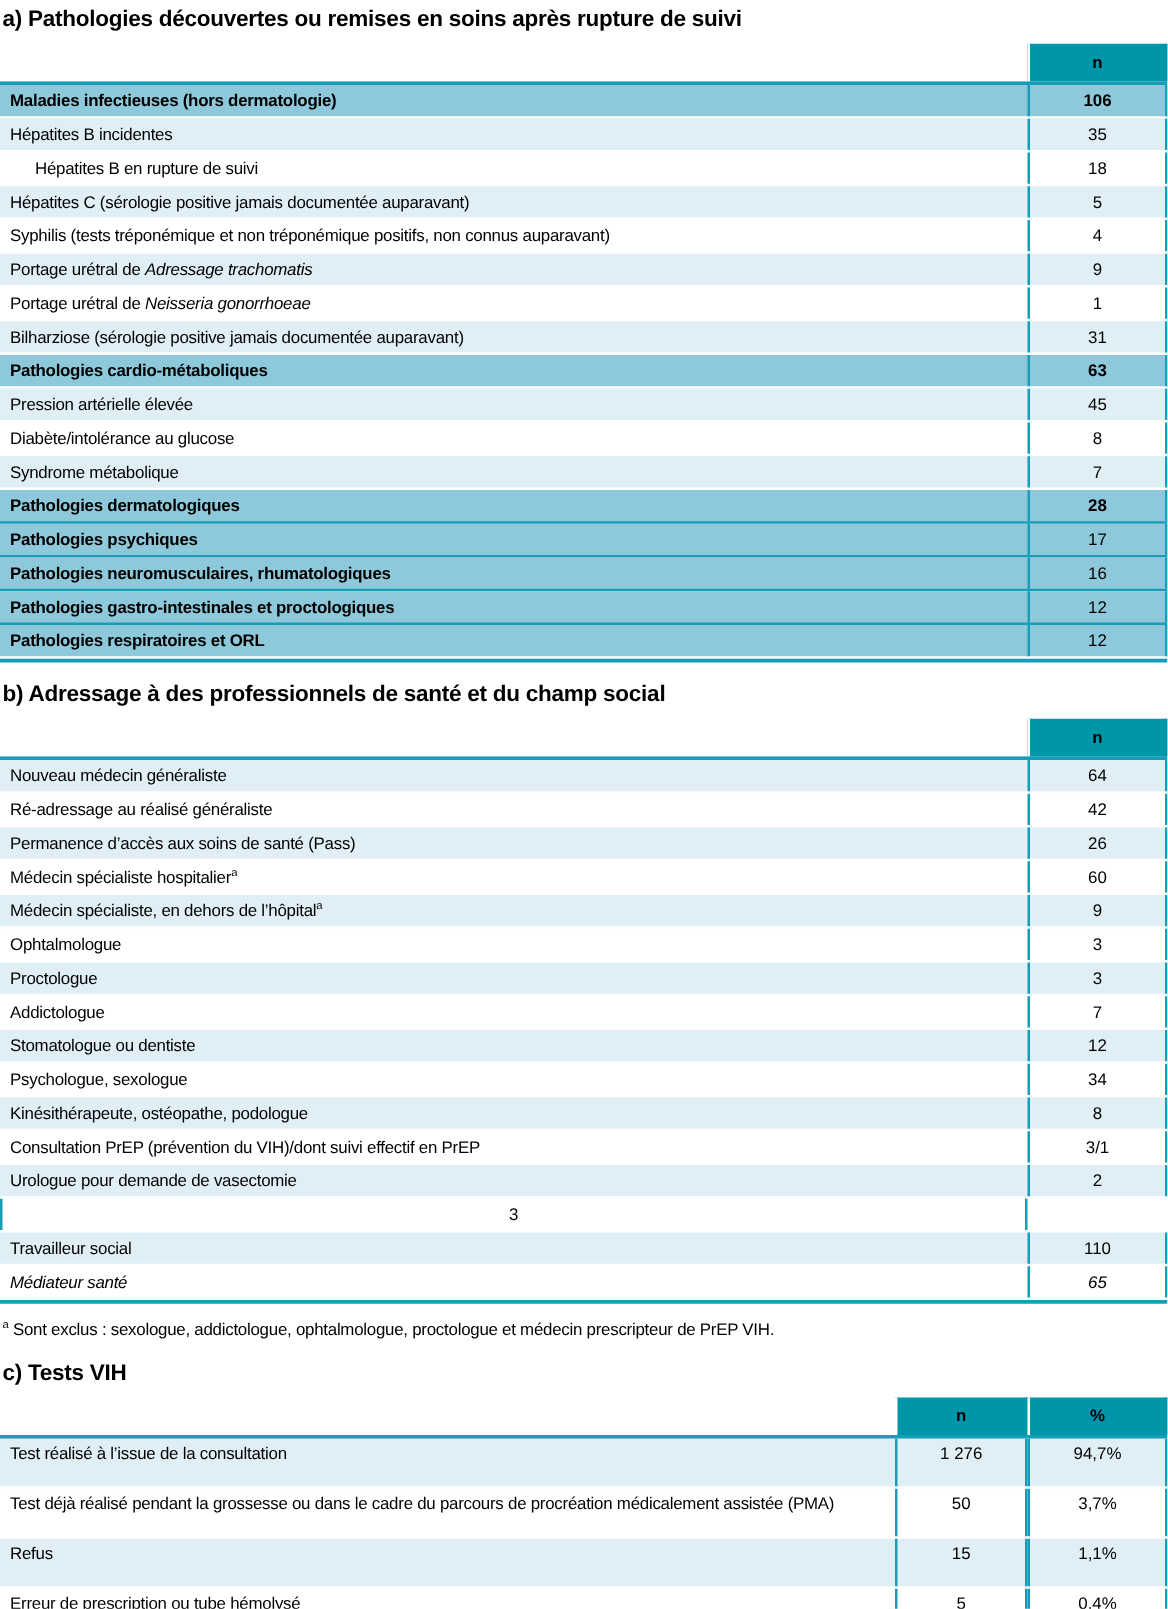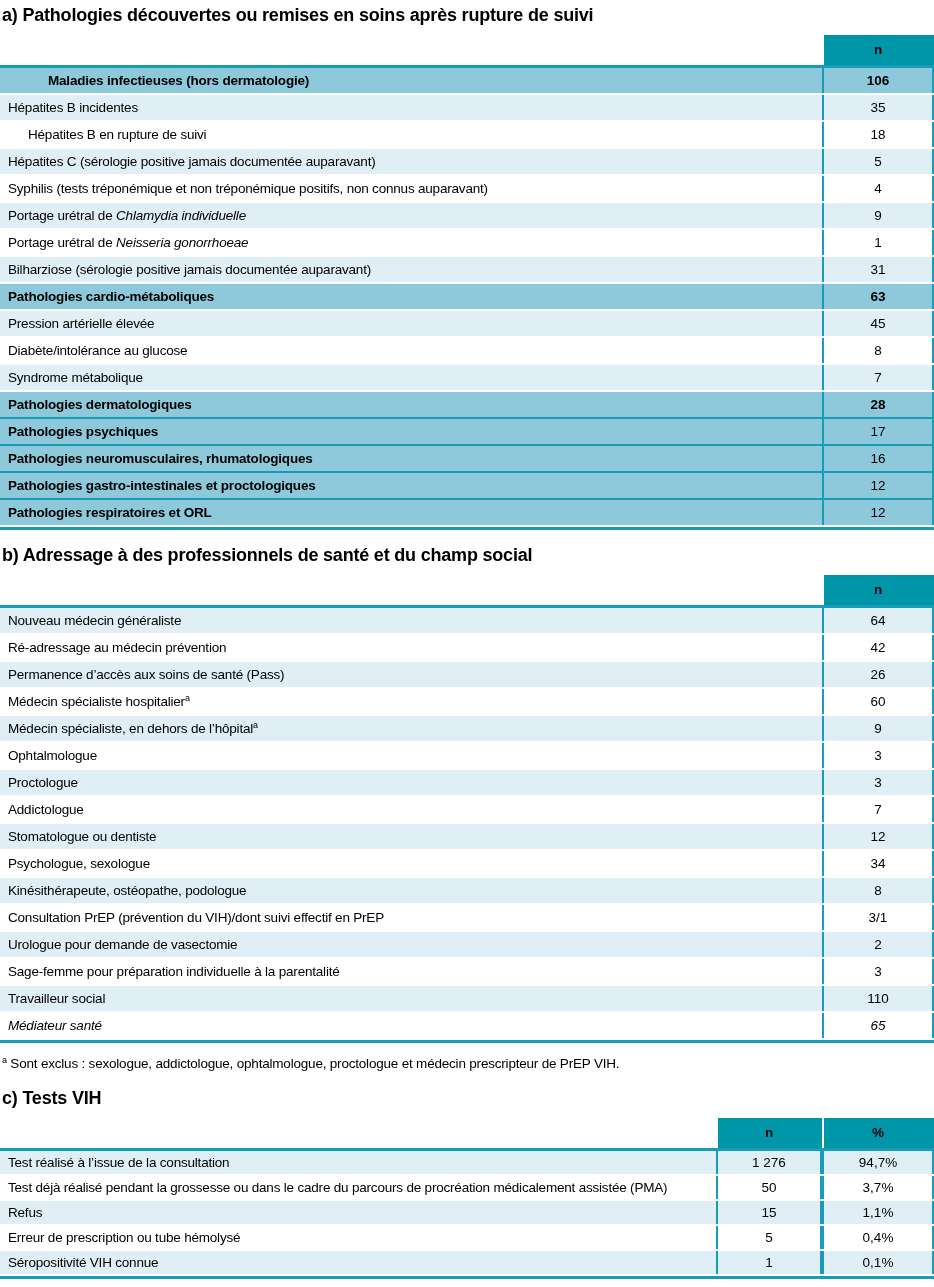--- a/index.html
+++ b/index.html
@@ -70,63 +70,63 @@
     text-align: center;
     height: 25px;
     line-height: 25px;
     border-left: 2px solid var(--line);
     border-right: 2px solid var(--line);
   }
   .cell-value + .cell-value { border-left: 2px solid var(--line); }
   .row .cell-value:last-child { border-right: 2px solid var(--line); }
   .cell-value.vbold { font-weight: bold; }
 
-  .tbl-c .cell-label, .tbl-c .cell-value { height: 23px; line-height: 23px; }
+  .tbl-c .cell-label, .tbl-c .cell-value { height: 38px; line-height: 23px; }
 
   .tbl-bottom { height: 3px; background: var(--line); width: 100%; }
 
   .footnote {
     padding: 13px 0 2px 2px;
     letter-spacing: -0.2px;
   }
 </style>
 </head>
 <body>
 
 <div class="page">
 
   <div class="heading">a) Pathologies découvertes ou remises en soins après rupture de suivi</div>
   <div class="tbl tbl-a">
       <div class="hdr-row" style="grid-template-columns: 1fr 112px;">
         <div class="hdr-spacer"></div>
         <div class="hdr-cell">n</div>
       </div>
       <div class="hdr-line"></div>
-      <div class="row category" style="grid-template-columns: 1fr 112px; padding-left: 40px;">
+      <div class="row category" style="grid-template-columns: 1fr 112px;">
         <div class="cell-label"><span>Maladies infectieuses (hors dermatologie)</span></div>
         <div class="cell-value vbold">106</div>
       </div>
       <div class="row light" style="grid-template-columns: 1fr 112px;">
         <div class="cell-label"><span>Hépatites B incidentes</span></div>
         <div class="cell-value">35</div>
       </div>
       <div class="row white" style="grid-template-columns: 1fr 112px; padding-left: 20px;">
         <div class="cell-label"><span>Hépatites B en rupture de suivi</span></div>
         <div class="cell-value">18</div>
       </div>
       <div class="row light" style="grid-template-columns: 1fr 112px;">
         <div class="cell-label"><span>Hépatites C (sérologie positive jamais documentée auparavant)</span></div>
         <div class="cell-value">5</div>
       </div>
       <div class="row white" style="grid-template-columns: 1fr 112px;">
         <div class="cell-label"><span>Syphilis (tests tréponémique et non tréponémique positifs, non connus auparavant)</span></div>
         <div class="cell-value">4</div>
       </div>
       <div class="row light" style="grid-template-columns: 1fr 112px;">
-        <div class="cell-label"><span>Portage urétral de </span><i>Chlamydia individuelle</i></div>
+        <div class="cell-label"><span>Portage urétral de </span><i>Adressage trachomatis</i></div>
         <div class="cell-value">9</div>
       </div>
       <div class="row white" style="grid-template-columns: 1fr 112px;">
         <div class="cell-label"><span>Portage urétral de </span><i>Neisseria gonorrhoeae</i></div>
         <div class="cell-value">1</div>
       </div>
       <div class="row light" style="grid-template-columns: 1fr 112px;">
         <div class="cell-label"><span>Bilharziose (sérologie positive jamais documentée auparavant)</span></div>
         <div class="cell-value">31</div>
       </div>
@@ -174,21 +174,21 @@
       <div class="hdr-row" style="grid-template-columns: 1fr 112px;">
         <div class="hdr-spacer"></div>
         <div class="hdr-cell">n</div>
       </div>
       <div class="hdr-line"></div>
       <div class="row light" style="grid-template-columns: 1fr 112px;">
         <div class="cell-label"><span>Nouveau médecin généraliste</span></div>
         <div class="cell-value">64</div>
       </div>
       <div class="row white" style="grid-template-columns: 1fr 112px;">
-        <div class="cell-label"><span>Ré-adressage au médecin prévention</span></div>
+        <div class="cell-label"><span>Ré-adressage au réalisé généraliste</span></div>
         <div class="cell-value">42</div>
       </div>
       <div class="row light" style="grid-template-columns: 1fr 112px;">
         <div class="cell-label"><span>Permanence d’accès aux soins de santé (Pass)</span></div>
         <div class="cell-value">26</div>
       </div>
       <div class="row white" style="grid-template-columns: 1fr 112px;">
         <div class="cell-label"><span>Médecin spécialiste hospitalier</span><sup>a</sup></div>
         <div class="cell-value">60</div>
       </div>
@@ -222,21 +222,20 @@
       </div>
       <div class="row white" style="grid-template-columns: 1fr 112px;">
         <div class="cell-label"><span>Consultation PrEP (prévention du VIH)/dont suivi effectif en PrEP</span></div>
         <div class="cell-value">3/1</div>
       </div>
       <div class="row light" style="grid-template-columns: 1fr 112px;">
         <div class="cell-label"><span>Urologue pour demande de vasectomie</span></div>
         <div class="cell-value">2</div>
       </div>
       <div class="row white" style="grid-template-columns: 1fr 112px;">
-        <div class="cell-label"><span>Sage-femme pour préparation individuelle à la parentalité</span></div>
         <div class="cell-value">3</div>
       </div>
       <div class="row light" style="grid-template-columns: 1fr 112px;">
         <div class="cell-label"><span>Travailleur social</span></div>
         <div class="cell-value">110</div>
       </div>
       <div class="row white" style="grid-template-columns: 1fr 112px; font-style: italic;">
         <div class="cell-label"><span>Médiateur santé</span></div>
         <div class="cell-value">65</div>
       </div>

